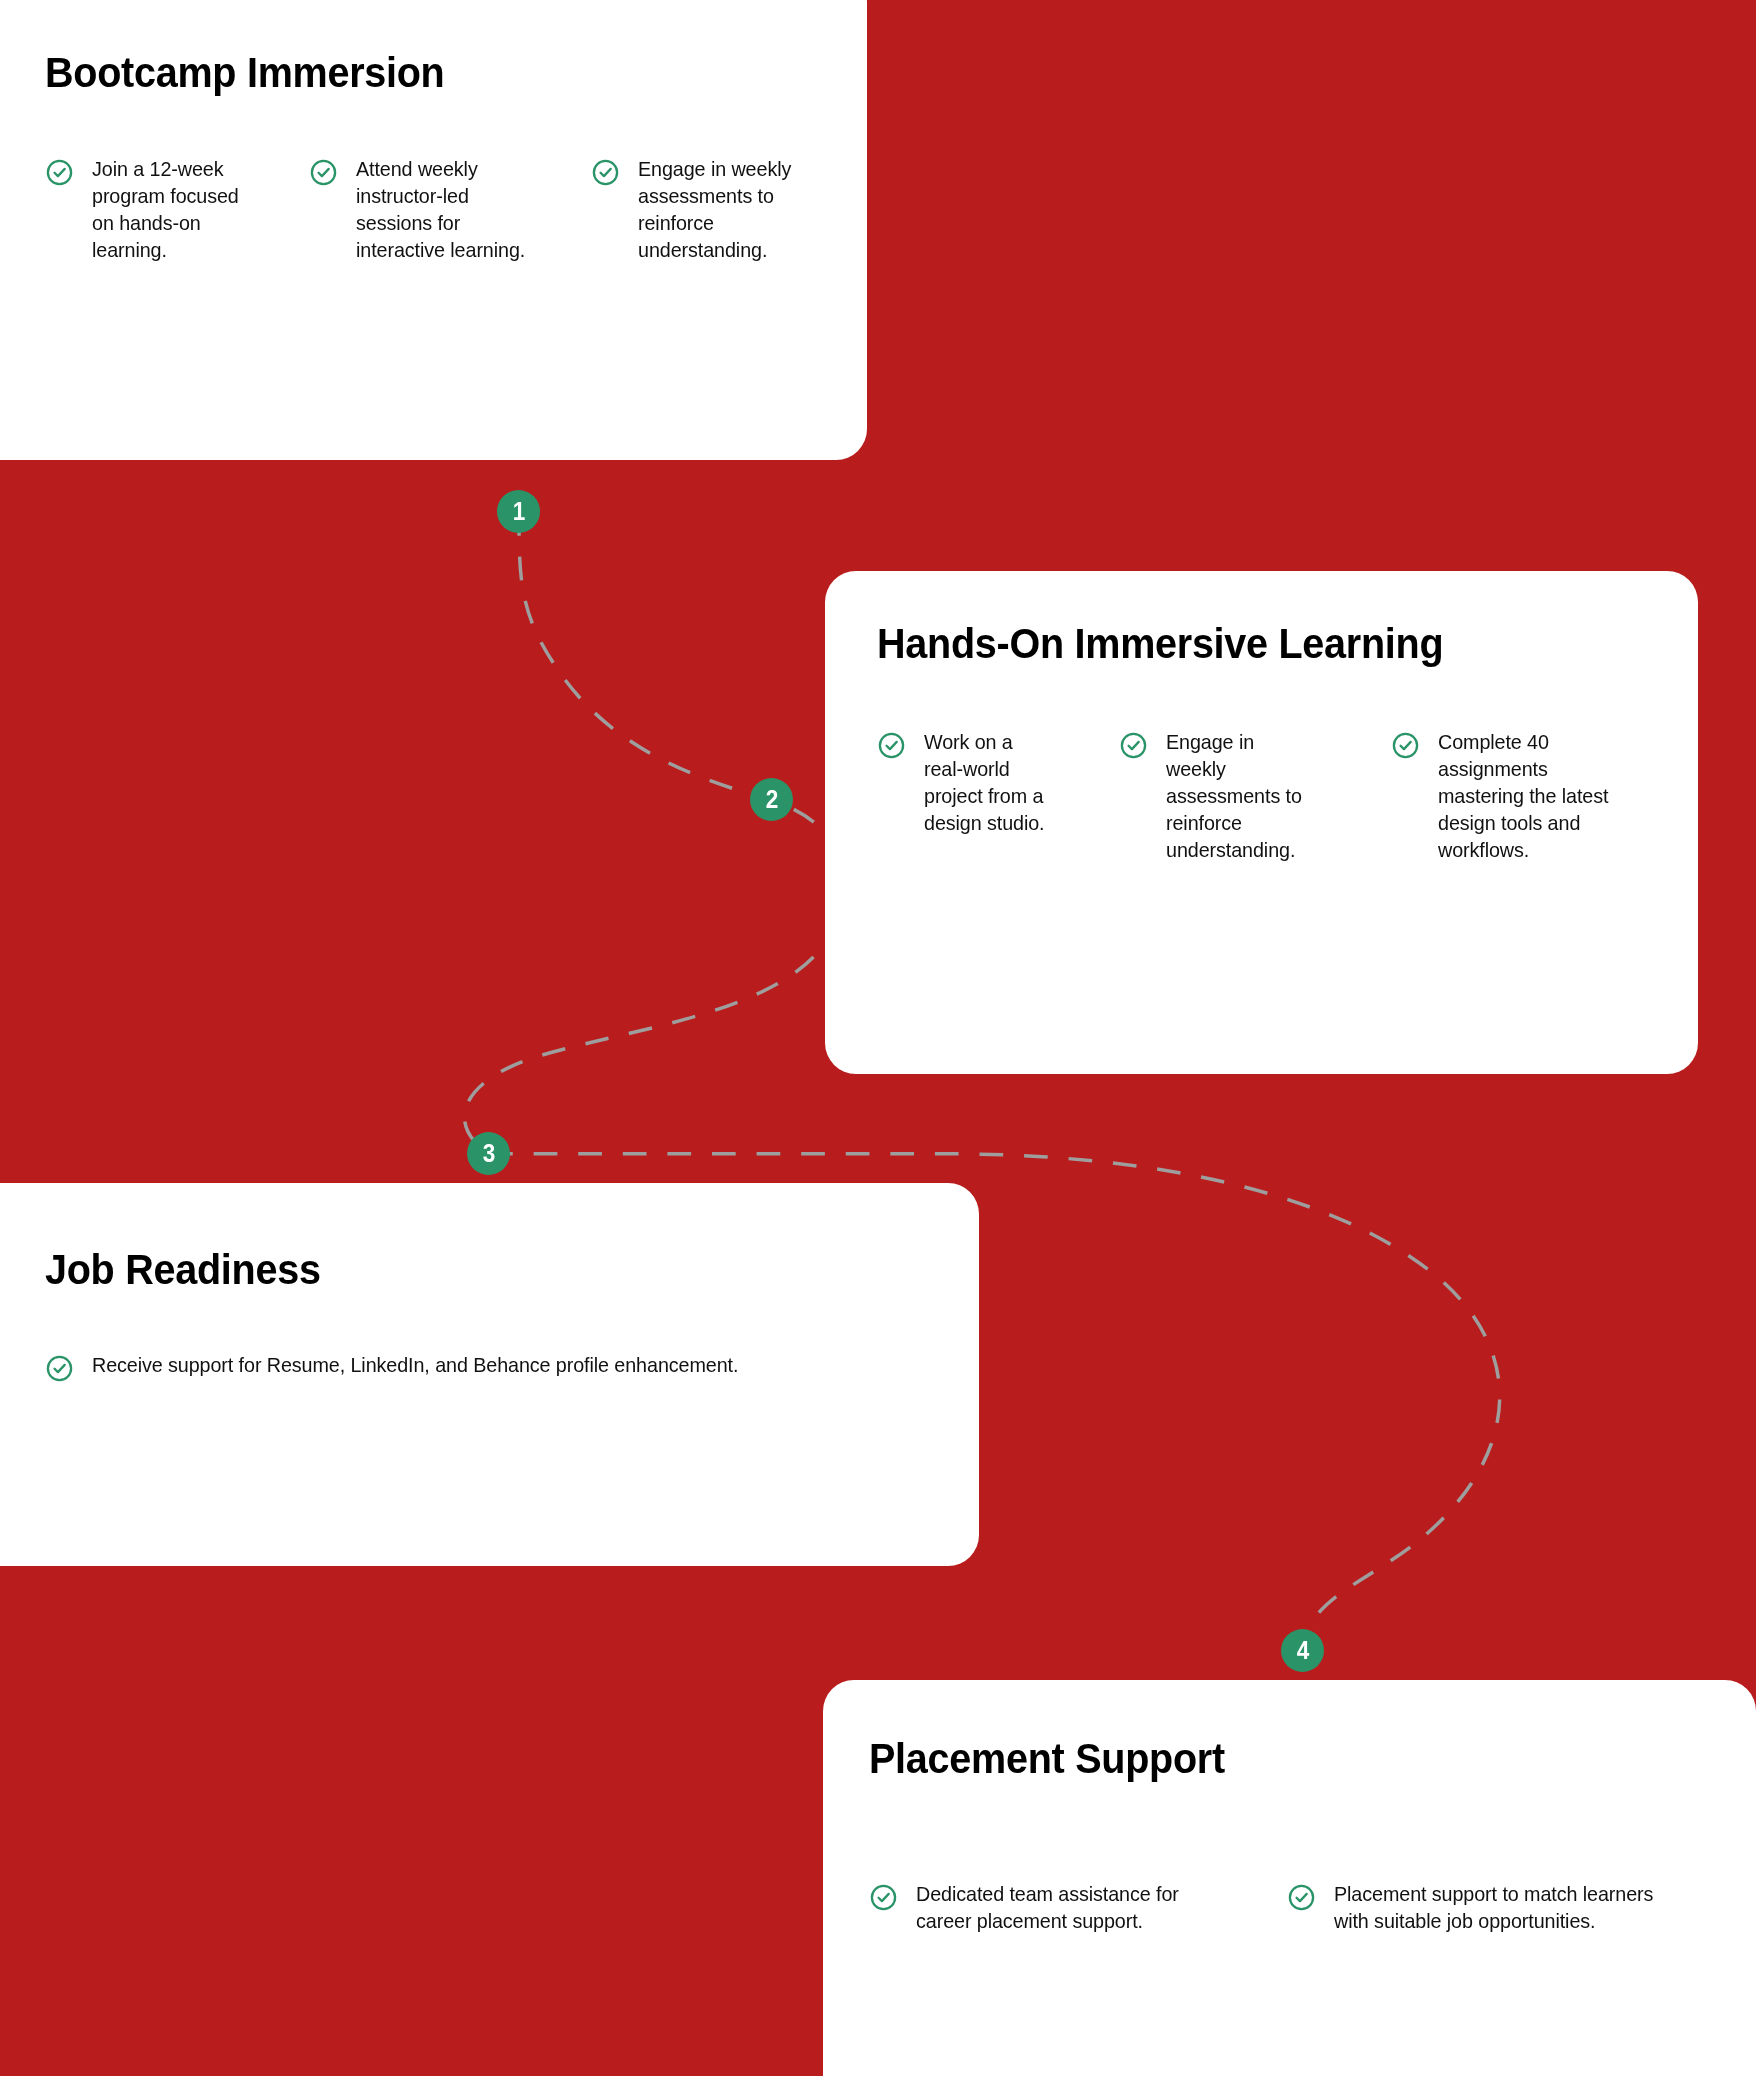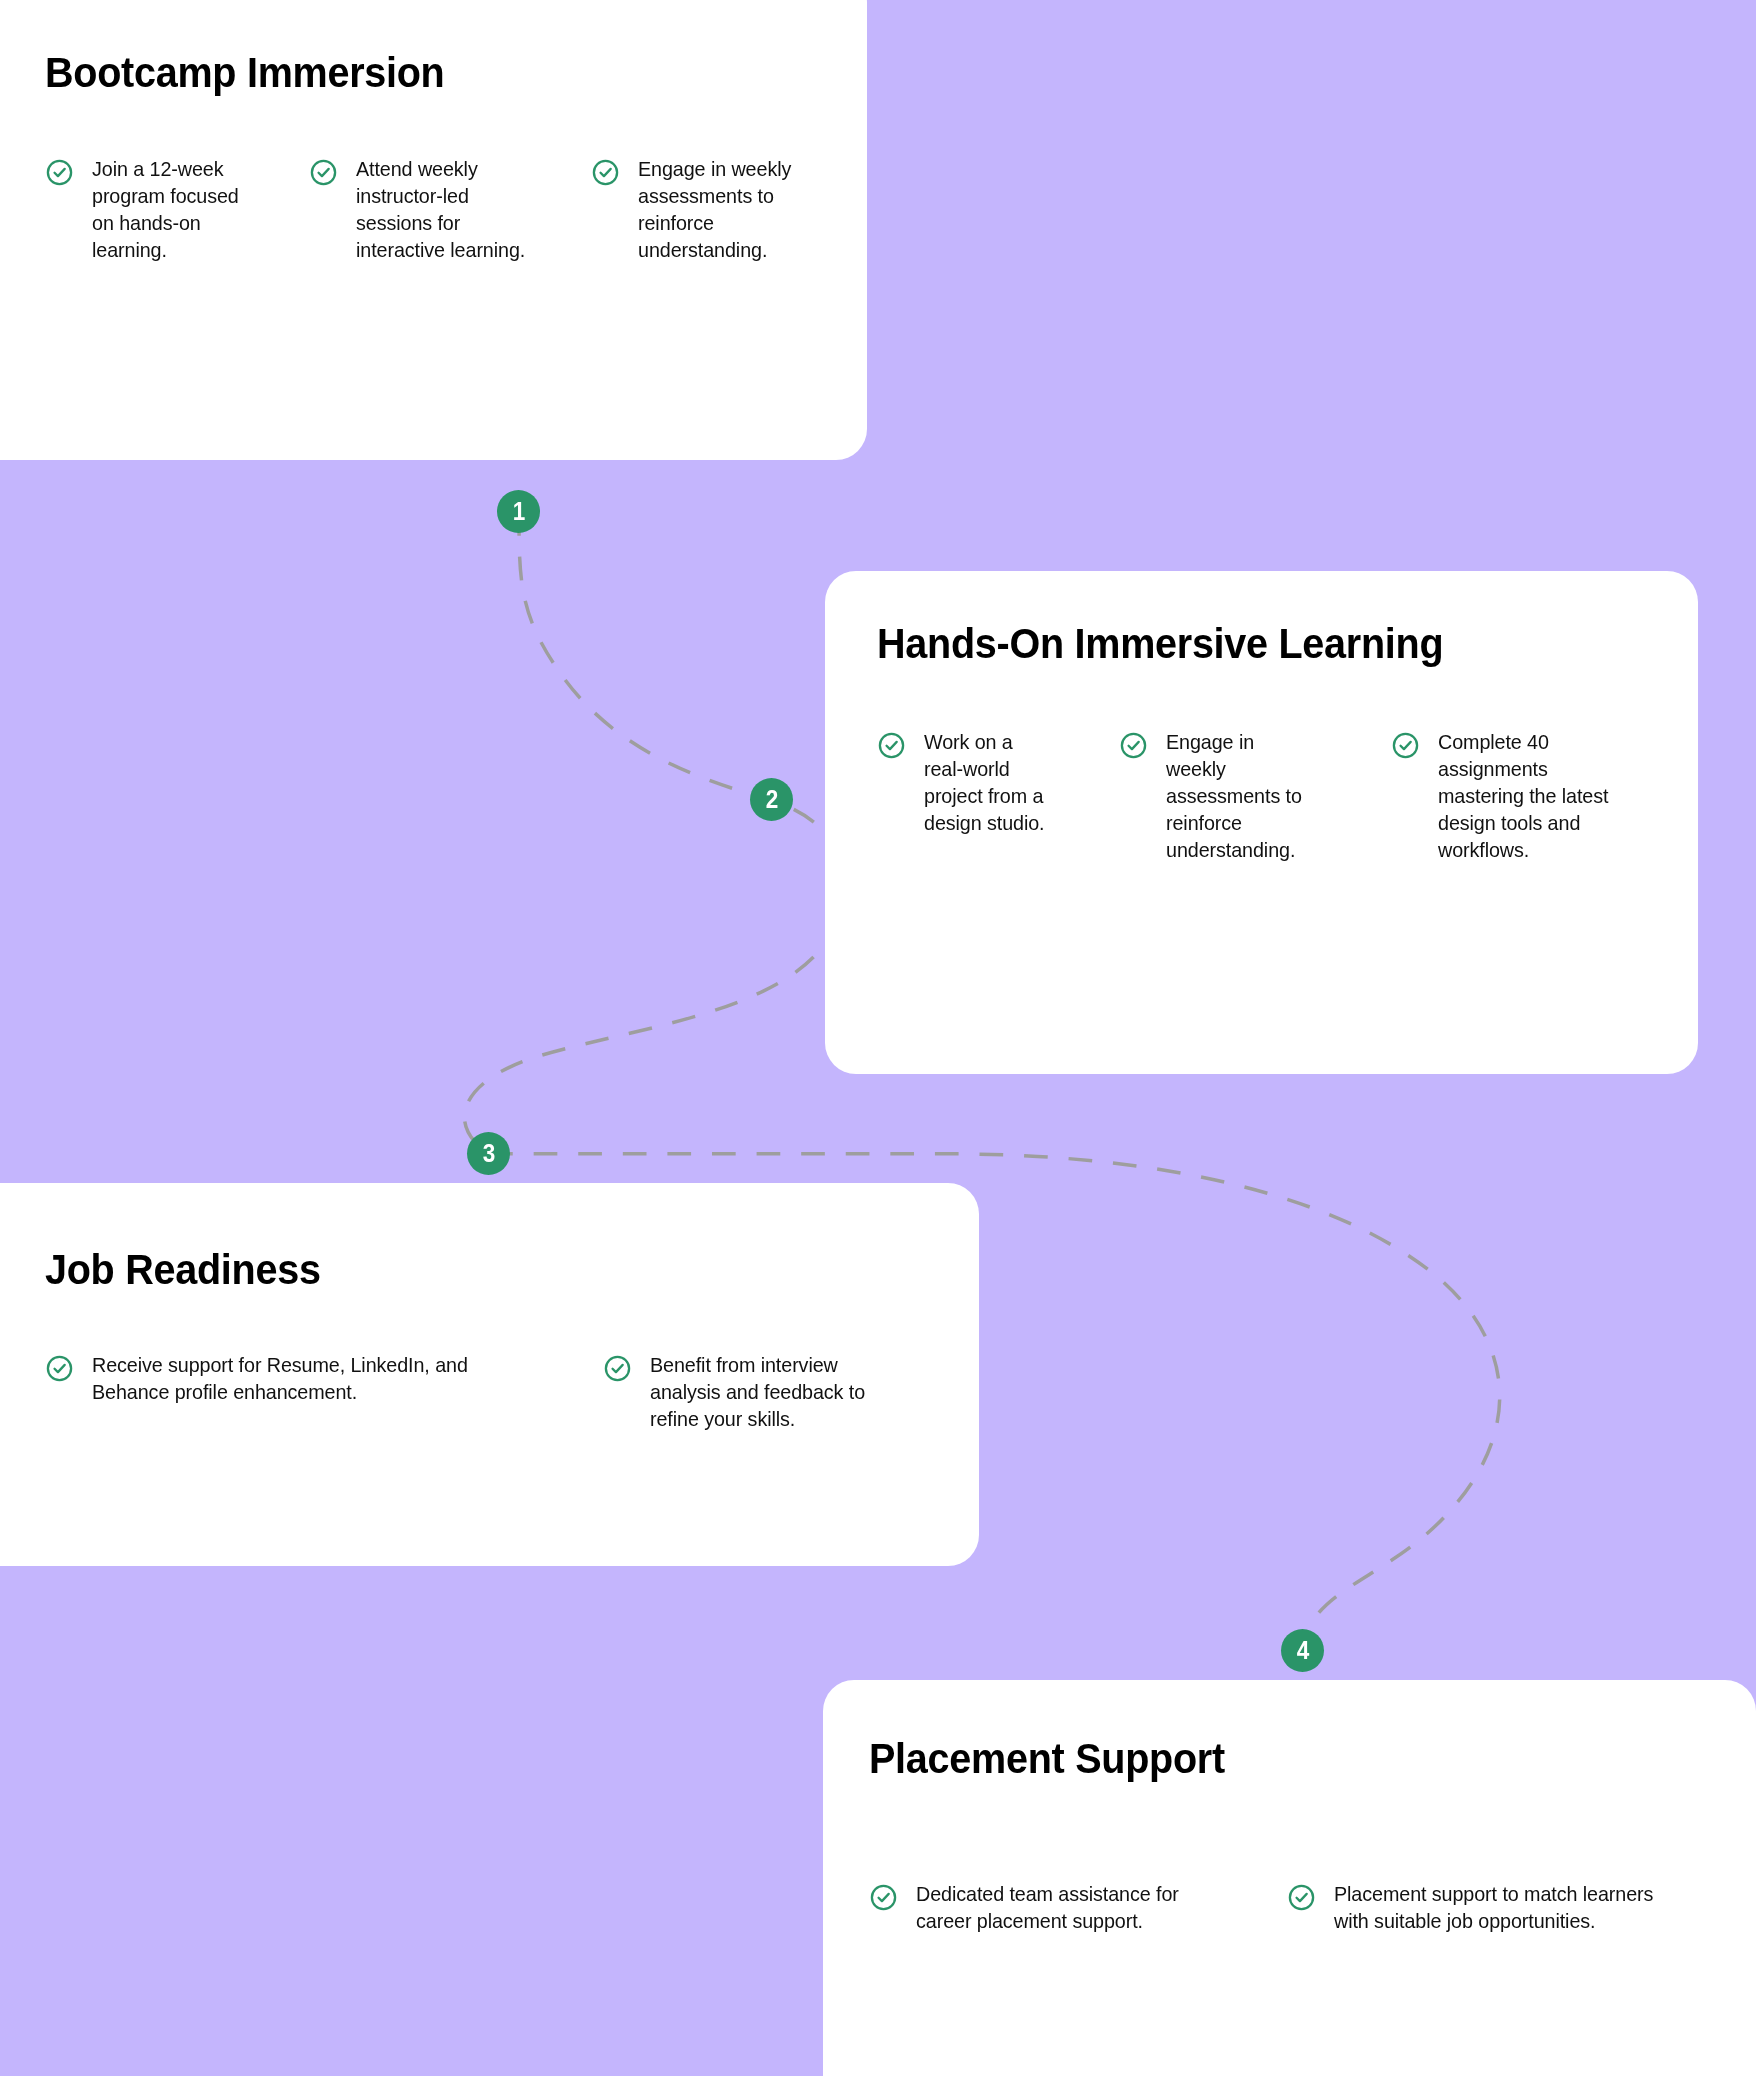--- a/index.html
+++ b/index.html
@@ -14,21 +14,21 @@
 
   body {
     font-family: "Liberation Sans", "DejaVu Sans", sans-serif;
     position: relative;
   }
 
   #stage {
     position: relative;
     width: 1757px;
     height: 2077px;
-    background: #c4b5fd;
+    background: #b91c1c;
     overflow: hidden;
   }
 
   
   #connector-layer {
     position: absolute;
     left: 0;
     top: 0;
     width: 1757px;
     height: 2077px;
@@ -215,27 +215,20 @@
     <div class="card-inner">
       <h2 class="card-title">Job Readiness</h2>
       <ul class="bullet-list">
         <li class="bullet">
           <svg class="check-icon" viewBox="0 0 24 24" fill="none">
             <circle cx="12" cy="12" r="9.6" stroke="#2a9468" stroke-width="1.9"></circle>
             <path d="M7.9 12.2 L10.7 15 L16.3 9" stroke="#2a9468" stroke-width="1.9" stroke-linecap="round" stroke-linejoin="round"></path>
           </svg>
           <span class="bullet-text">Receive support for Resume, LinkedIn, and Behance profile enhancement.</span>
         </li>
-        <li class="bullet">
-          <svg class="check-icon" viewBox="0 0 24 24" fill="none">
-            <circle cx="12" cy="12" r="9.6" stroke="#2a9468" stroke-width="1.9"></circle>
-            <path d="M7.9 12.2 L10.7 15 L16.3 9" stroke="#2a9468" stroke-width="1.9" stroke-linecap="round" stroke-linejoin="round"></path>
-          </svg>
-          <span class="bullet-text" style="max-width:425px;">Benefit from interview analysis and feedback to refine your skills.</span>
-        </li>
       </ul>
     </div>
   </div>
 
   <div class="card" id="card-4">
     <div class="card-inner">
       <h2 class="card-title">Placement Support</h2>
       <ul class="bullet-list">
         <li class="bullet">
           <svg class="check-icon" viewBox="0 0 24 24" fill="none">

